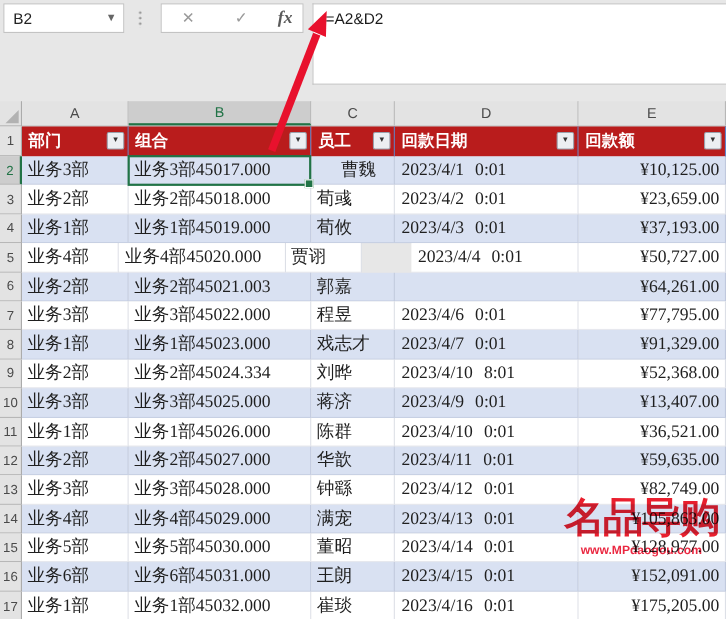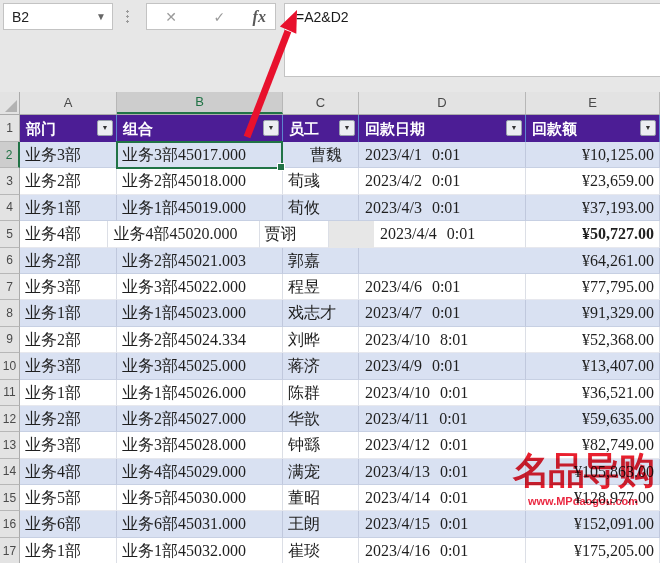--- a/index.html
+++ b/index.html
@@ -64,21 +64,21 @@
   .rowgut .rn{
     background:#e3e3e3;border-bottom:1px solid #b7b7b7;border-right:1px solid #ababab;
     box-sizing:border-box;text-align:center;font-size:12px;color:#4a4a4a;
     display:flex;align-items:center;justify-content:center;
   }
   .rowgut .rn.sel{background:#cdcdcd;color:#217346;border-right:2px solid #217346;}
   
   .grid{position:absolute;left:20px;top:115px;right:0;}
   .trow{display:flex;}
   .hrow .hcell{
-    position:relative;background:#4c1d95;color:#fff;font-weight:bold;font-size:15px;
+    position:relative;background:#b91c1c;color:#fff;font-weight:bold;font-size:15px;
     line-height:27px;height:27px;padding-left:6px;box-sizing:border-box;
     border-right:1px solid #5d85cd;white-space:nowrap;overflow:hidden;
   }
   .filterbtn{
     position:absolute;right:3px;top:5px;width:16px;height:16px;
     background:#eceef2;border:1px solid #9aa1ad;border-radius:2px;box-sizing:border-box;
     color:#333;font-size:7px;line-height:14px;text-align:center;
   }
   .dcell{
     height:26.4px;line-height:26.4px;box-sizing:border-box;
@@ -193,21 +193,21 @@
         <div class="dcell c-combo" style="width: 166px;">业务1部45019.000</div>
         <div class="dcell c-emp" style="width: 76px;">荀攸</div>
         <div class="dcell c-date" style="width: 167px;">2023/4/3 0:01</div>
         <div class="dcell c-amt" style="width: 134px; flex: 1 0 134px;">¥37,193.00</div>
       </div>
       <div class="trow plain">
         <div class="dcell c-dept" style="width: 97px;">业务4部</div>
         <div class="dcell c-combo" style="width: 166px;">业务4部45020.000</div>
         <div class="dcell c-emp" style="width: 76px;">贾诩</div>
         <div class="dcell c-date" style="width: 167px; margin-left: 45px;">2023/4/4 0:01</div>
-        <div class="dcell c-amt" style="width: 134px; flex: 1 0 134px; font-weight: bold;">¥50,727.00</div>
+        <div class="dcell c-amt" style="width: 134px; flex: 1 0 134px;">¥50,727.00</div>
       </div>
       <div class="trow band">
         <div class="dcell c-dept" style="width: 97px;">业务2部</div>
         <div class="dcell c-combo" style="width: 166px;">业务2部45021.003</div>
         <div class="dcell c-emp" style="width: 76px;">郭嘉</div>
         <div class="dcell c-amt" style="width: 134px; flex: 1 0 134px;">¥64,261.00</div>
       </div>
       <div class="trow plain">
         <div class="dcell c-dept" style="width: 97px;">业务3部</div>
         <div class="dcell c-combo" style="width: 166px;">业务3部45022.000</div>

